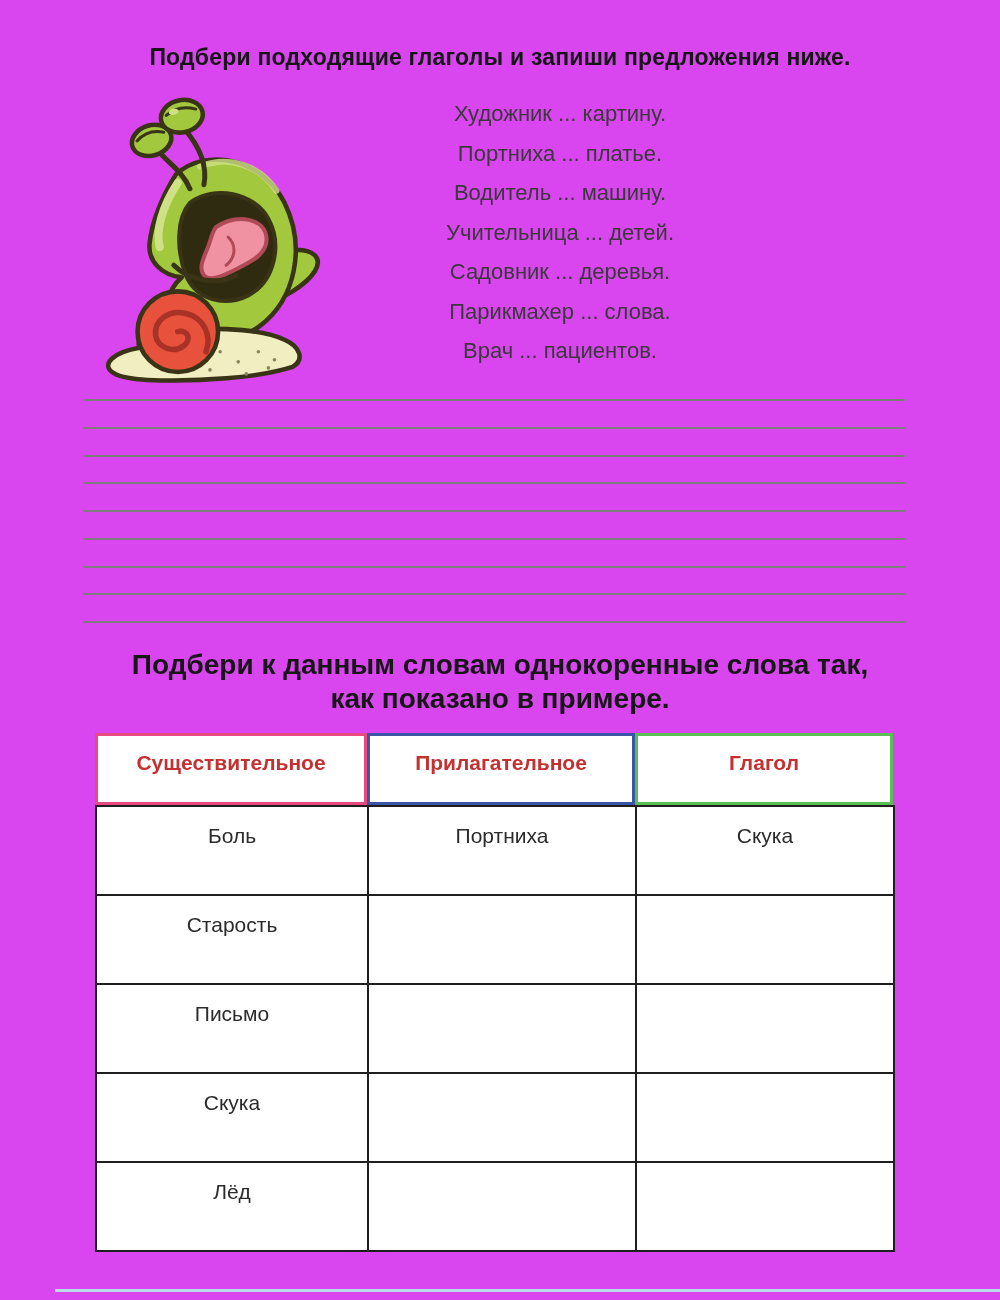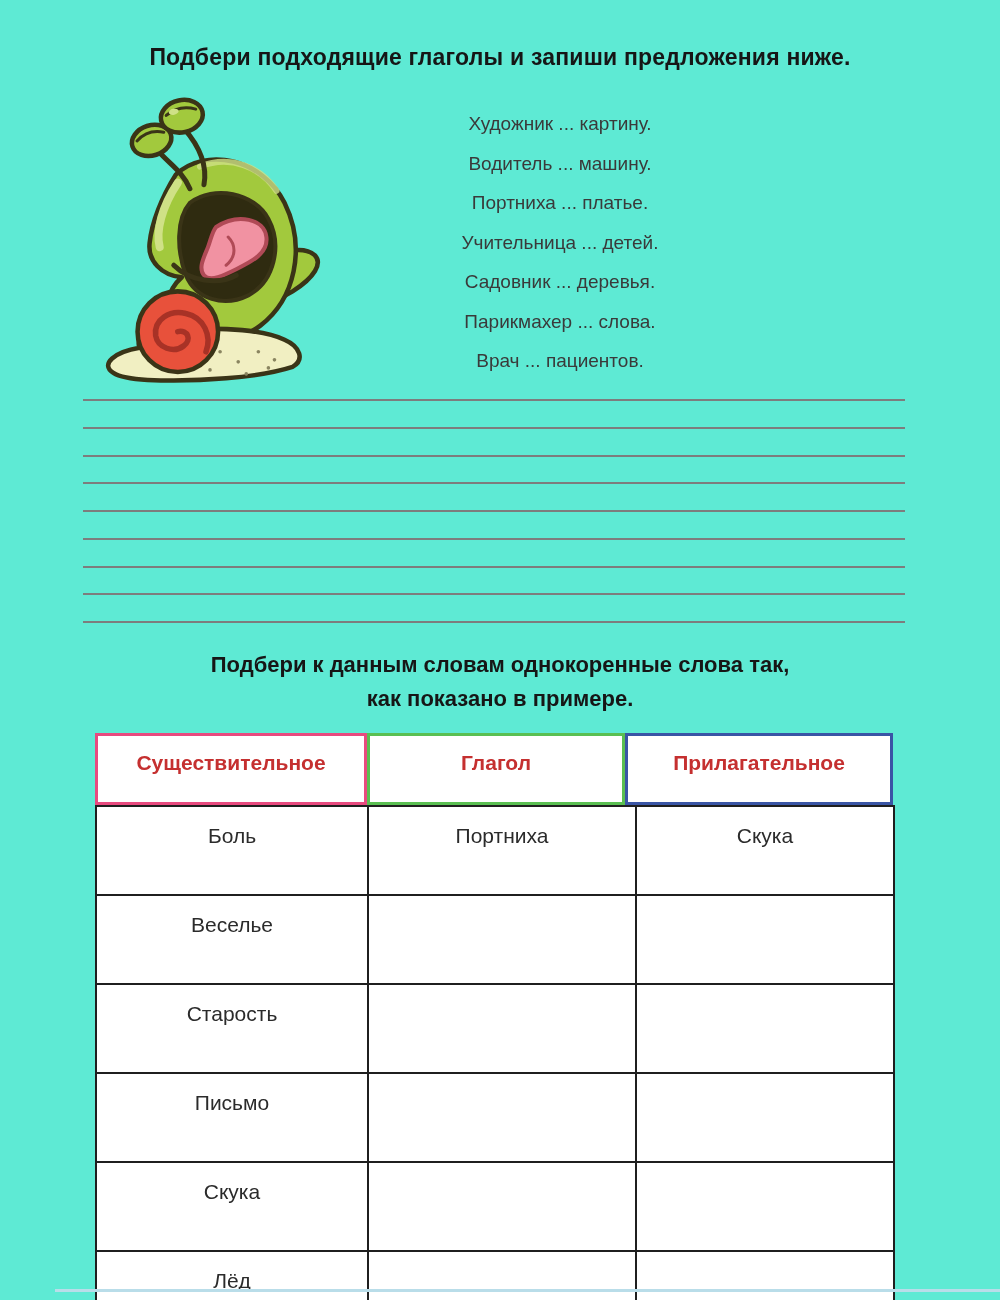--- a/index.html
+++ b/index.html
@@ -1,63 +1,63 @@
 <!DOCTYPE html>
 <html><head>
 <meta charset="utf-8">
 <style>
   html, body { margin: 0; padding: 0; background: #ffffff; }
   .page {
     position: relative;
     width: 1000px;
     height: 1300px;
-    background: #5eead4;
+    background: #d946ef;
     font-family: "Liberation Sans", sans-serif;
     color: #1c1c1c;
     overflow: hidden;
   }
   .title1 {
     position: absolute;
     top: 44px; left: 0; width: 1000px;
     text-align: center;
     font-size: 23px;
     font-weight: bold;
     color: #161616;
     letter-spacing: 0.2px;
   }
   .snail-wrap {
     position: absolute;
     left: 76px; top: 84px;
     width: 262px; height: 302px;
   }
   .sentences {
     position: absolute;
-    left: 320px; top: 104px;
+    left: 320px; top: 94px;
     width: 480px;
     text-align: center;
-    font-size: 19px;
+    font-size: 22px;
     color: #3a3a3a;
     line-height: 39.5px;
   }
   .writing-lines {
     position: absolute;
     left: 83px; top: 399px;
     width: 822px; height: 228px;
   }
   .writing-line {
     position: absolute;
     left: 0; width: 100%;
     height: 2px;
     background: #7d7d7d;
   }
   .title2 {
     position: absolute;
     top: 648px; left: 0; width: 1000px;
     text-align: center;
-    font-size: 22px;
+    font-size: 28px;
     font-weight: bold;
     color: #161616;
     line-height: 34px;
   }
   .table-head {
     position: absolute;
     left: 95px; top: 733px;
     width: 798px; height: 72px;
     display: flex;
     justify-content: space-between;
@@ -146,22 +146,22 @@
           <circle cx="190" cy="282" r="1.8"></circle>
       </g>
 
       <circle cx="100" cy="246" r="40" fill="#e8513b" stroke="#3a3417" stroke-width="4.5"></circle>
       <path d="M100 246 c10 -2 14 8 6 14 c-10 8 -26 2 -28 -10 c-2 -16 14 -26 30 -22 c18 4 26 22 20 38" fill="none" stroke="#a83226" stroke-width="5.5" stroke-linecap="round"></path>
     </svg>
   </div>
 
   <div class="sentences">
     <div>Художник ... картину.</div>
+    <div>Портниха ... платье.</div>
     <div>Водитель ... машину.</div>
-    <div>Портниха ... платье.</div>
     <div>Учительница ... детей.</div>
     <div>Садовник ... деревья.</div>
     <div>Парикмахер ... слова.</div>
     <div>Врач ... пациентов.</div>
   </div>
 
   <div class="writing-lines">
       <div class="writing-line" style="top: 0px;"></div>
       <div class="writing-line" style="top: 27.75px;"></div>
       <div class="writing-line" style="top: 55.5px;"></div>
@@ -173,42 +173,37 @@
       <div class="writing-line" style="top: 222px;"></div>
     </div>
 
   <div class="title2">
     <div>Подбери к данным словам однокоренные слова так,</div>
     <div>как показано в примере.</div>
   </div>
 
   <div class="table-head">
     <div class="head-cell c0" style="border-color: rgb(232, 74, 127); color: rgb(197, 48, 48);">Существительное</div>
+    <div class="head-cell c1" style="border-color: rgb(58, 85, 165); color: rgb(197, 48, 48);">Прилагательное</div>
     <div class="head-cell c2" style="border-color: rgb(90, 191, 82); color: rgb(197, 48, 48);">Глагол</div>
-    <div class="head-cell c1" style="border-color: rgb(58, 85, 165); color: rgb(197, 48, 48);">Прилагательное</div>
   </div>
 
   <table class="word-table">
     <colgroup>
         <col style="width:272px">
         <col style="width:268px">
         <col style="width:258px">
       </colgroup>
     <tbody>
       <tr>
         <td>Боль</td>
         <td>Портниха</td>
         <td>Скука</td>
       </tr>
       <tr>
-        <td>Веселье</td>
-        <td></td>
-        <td></td>
-      </tr>
-      <tr>
         <td>Старость</td>
         <td></td>
         <td></td>
       </tr>
       <tr>
         <td>Письмо</td>
         <td></td>
         <td></td>
       </tr>
       <tr>

